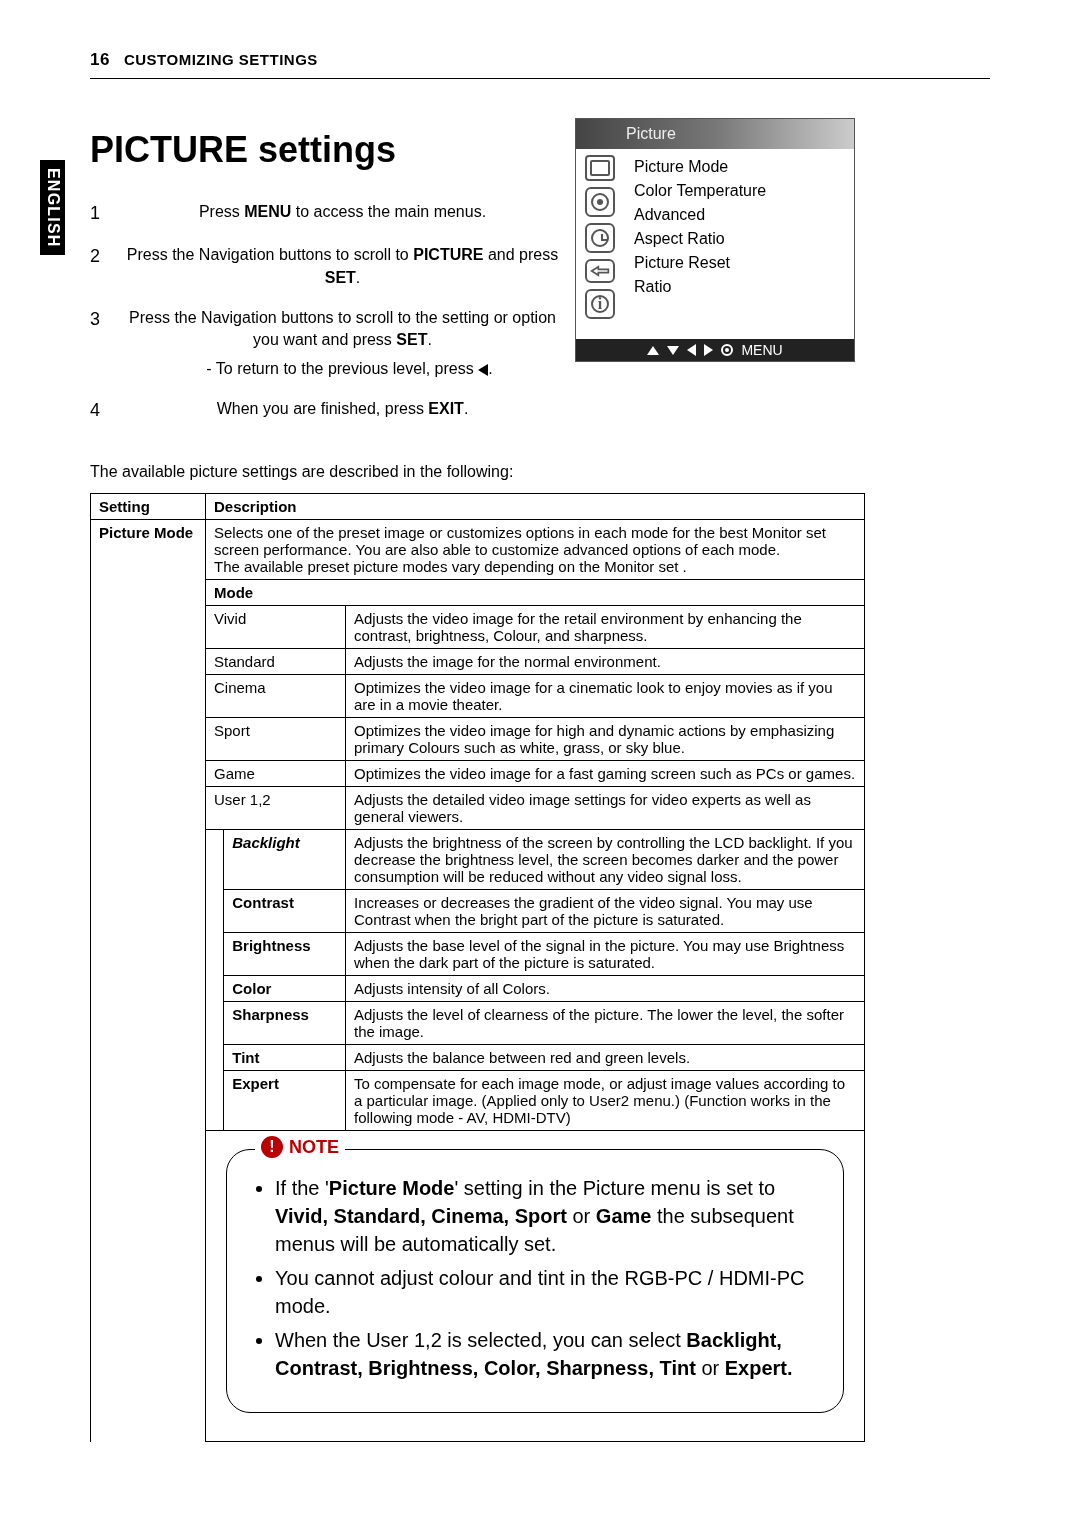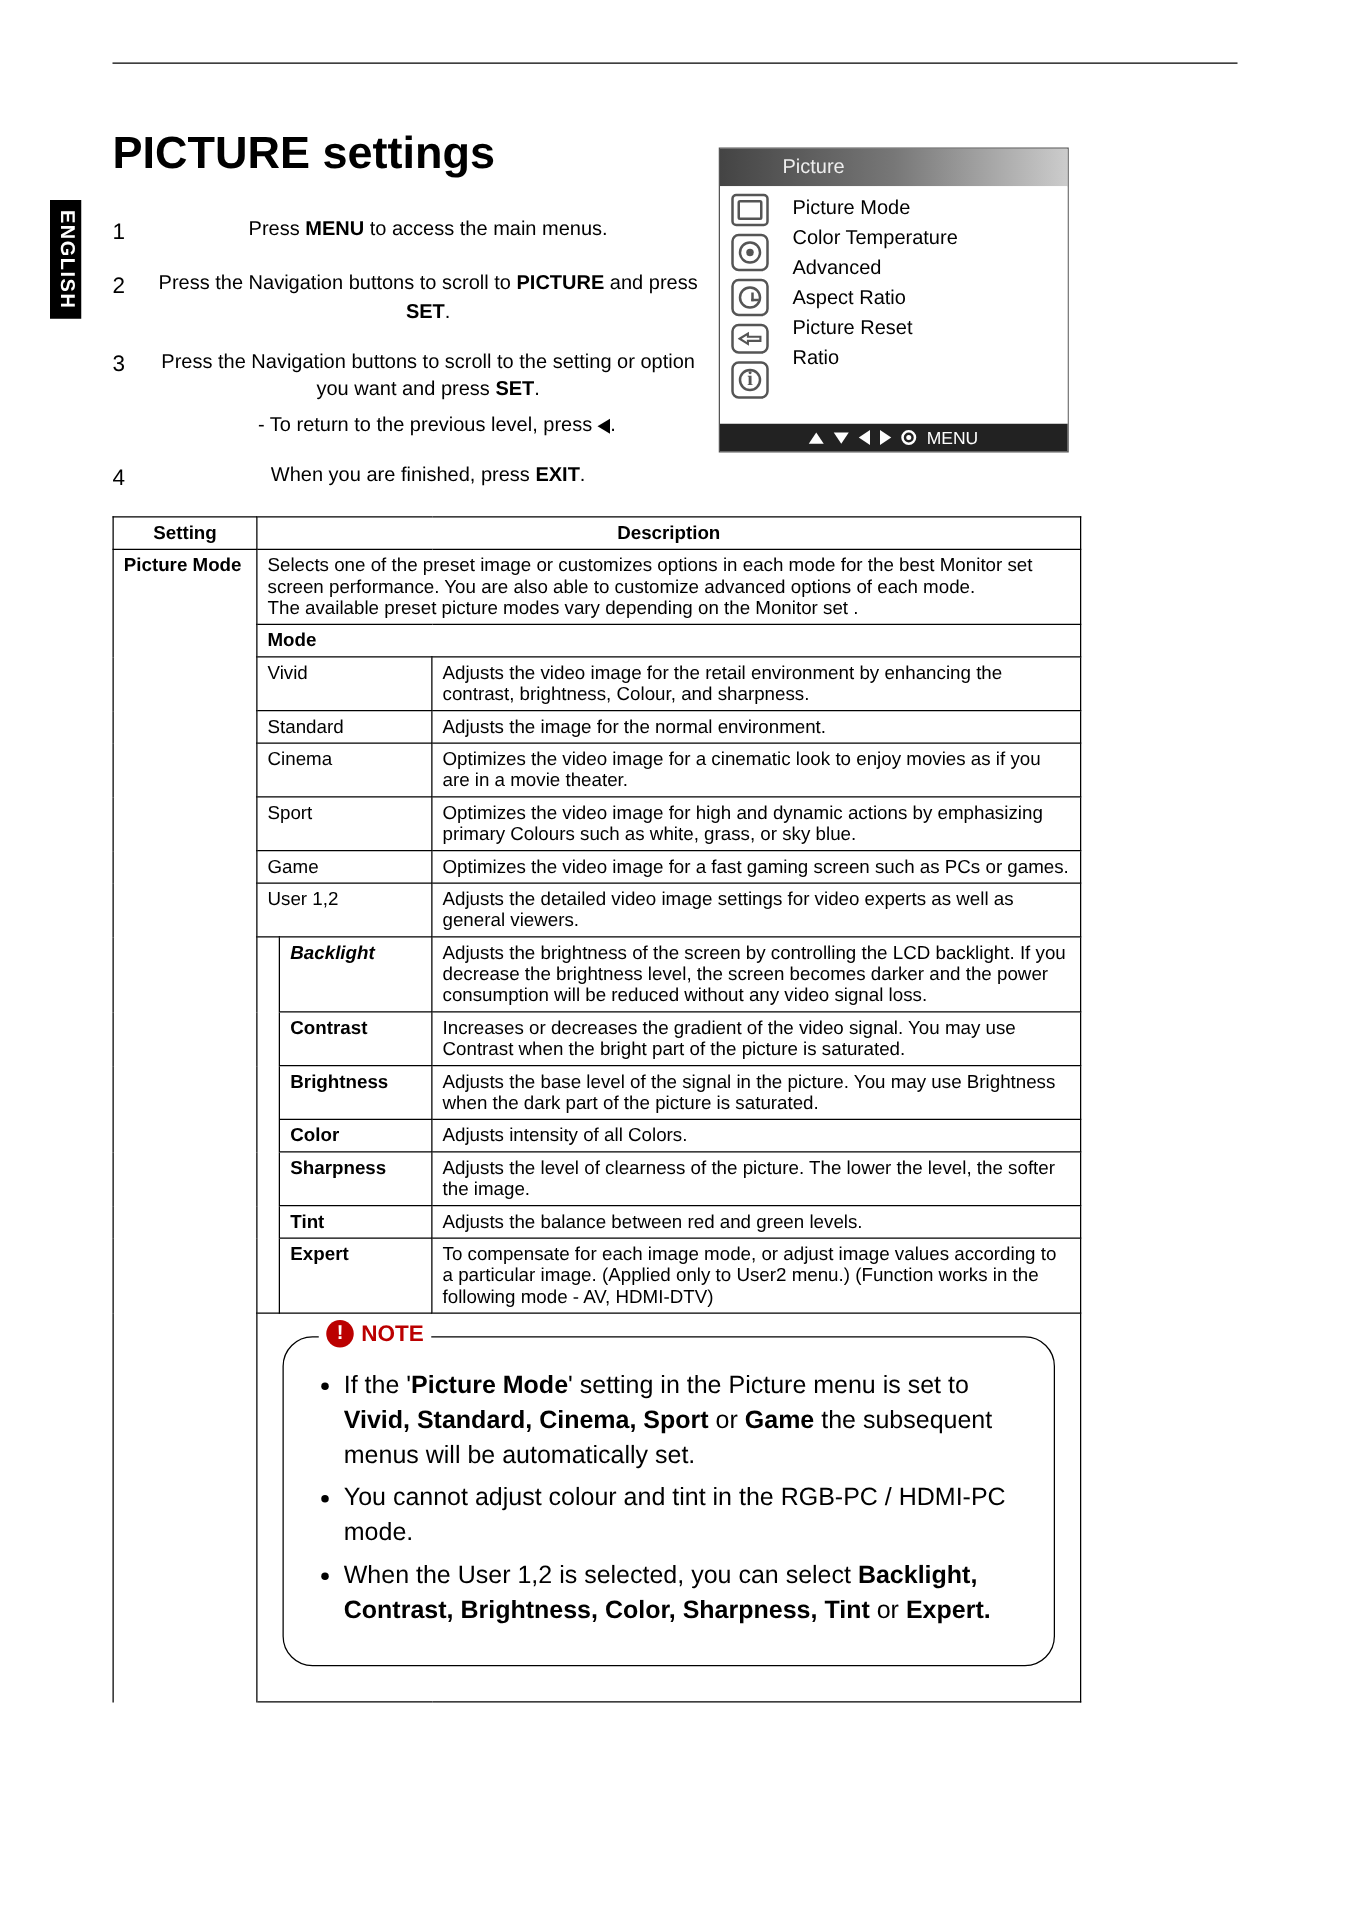--- a/index.html
+++ b/index.html
@@ -84,21 +84,21 @@
   .ico-clk .c::before{content:"";position:absolute;left:8px;top:3px;width:2px;height:7px;background:#555;}
   .ico-clk .c::after{content:"";position:absolute;left:8px;top:8px;width:6px;height:2px;background:#555;}
   .ico-arr{height:24px;}
   .ico-arr svg{width:20px;height:12px;}
   .ico-i{height:30px;}
   .ico-i .c{width:18px;height:18px;border:2px solid #555;border-radius:50%;display:flex;align-items:center;justify-content:center;font-family:serif;font-weight:bold;color:#555;}
 
   
   table { width: 775px; border-collapse: collapse; font-size: 15px; }
   td, th { border: 1px solid #000; padding: 4px 8px; vertical-align: top; text-align:left; }
-  th { font-weight: bold; text-align:center; }
+  th { font-weight: bold; }
   .setting-col { width: 115px; }
   .mode-col { width: 140px; }
   .indent-col { width: 18px; }
   .sub-col { width: 120px; font-style: italic; }
   .no-border-top { border-top: none !important; }
   .no-border-bottom { border-bottom: none !important; }
   .note-box { border:1px solid #000; border-radius: 24px; padding: 18px 30px 24px 30px; position:relative; }
   .note-label {
     position:absolute; left:28px; top:-14px; background:#fff; padding:0 6px;
     font-weight:bold; color:#b00; font-size:18px; display:flex; align-items:center; gap:6px;
@@ -118,20 +118,24 @@
   .tri-left{width:0;height:0;border-top:6px solid transparent;border-bottom:6px solid transparent;border-right:9px solid #fff;}
   .tri-right{width:0;height:0;border-top:6px solid transparent;border-bottom:6px solid transparent;border-left:9px solid #fff;}
   .ring{width:12px;height:12px;border:2px solid #fff;border-radius:50%;display:inline-flex;align-items:center;justify-content:center;}
   .ring::after{content:"";width:4px;height:4px;background:#fff;border-radius:50%;}
   .tri-left-blk{display:inline-block;width:0;height:0;border-top:6px solid transparent;border-bottom:6px solid transparent;border-right:10px solid #000;vertical-align:middle;}
 </style>
 </head>
 <body>
 
 <div class="page">
+  <div class="header">
+    <span class="pnum">16</span>&nbsp;&nbsp;
+    <span class="htxt">CUSTOMIZING SETTINGS</span>
+  </div>
   <div class="hr"></div>
 
   <div class="side-tab">ENGLISH</div>
 
   <div class="title">PICTURE settings</div>
 
   <div class="steps">
     <div class="step">
       <div class="step-num">1</div>
       <div class="step-body">
@@ -193,20 +197,21 @@
     <div class="osd-foot">
       <span class="tri tri-up"></span>
       <span class="tri tri-down"></span>
       <span class="tri tri-left"></span>
       <span class="tri tri-right"></span>
       <span class="ring"></span>
       <span>MENU</span>
     </div>
   </div>
 
+  <div class="intro">The available picture settings are described in the following:</div>
 
   <table>
     <tbody>
         <tr>
       <th class="setting-col">Setting</th>
       <th colspan="3">Description</th>
     </tr>
     <tr>
       <td rowspan="16" class="no-border-bottom" style="vertical-align:top;"><b>Picture Mode</b></td>
       <td colspan="3" style="white-space:pre-line;">Selects one of the preset image or customizes options in each mode for the best Monitor set screen performance. You are also able to customize advanced options of each mode.

